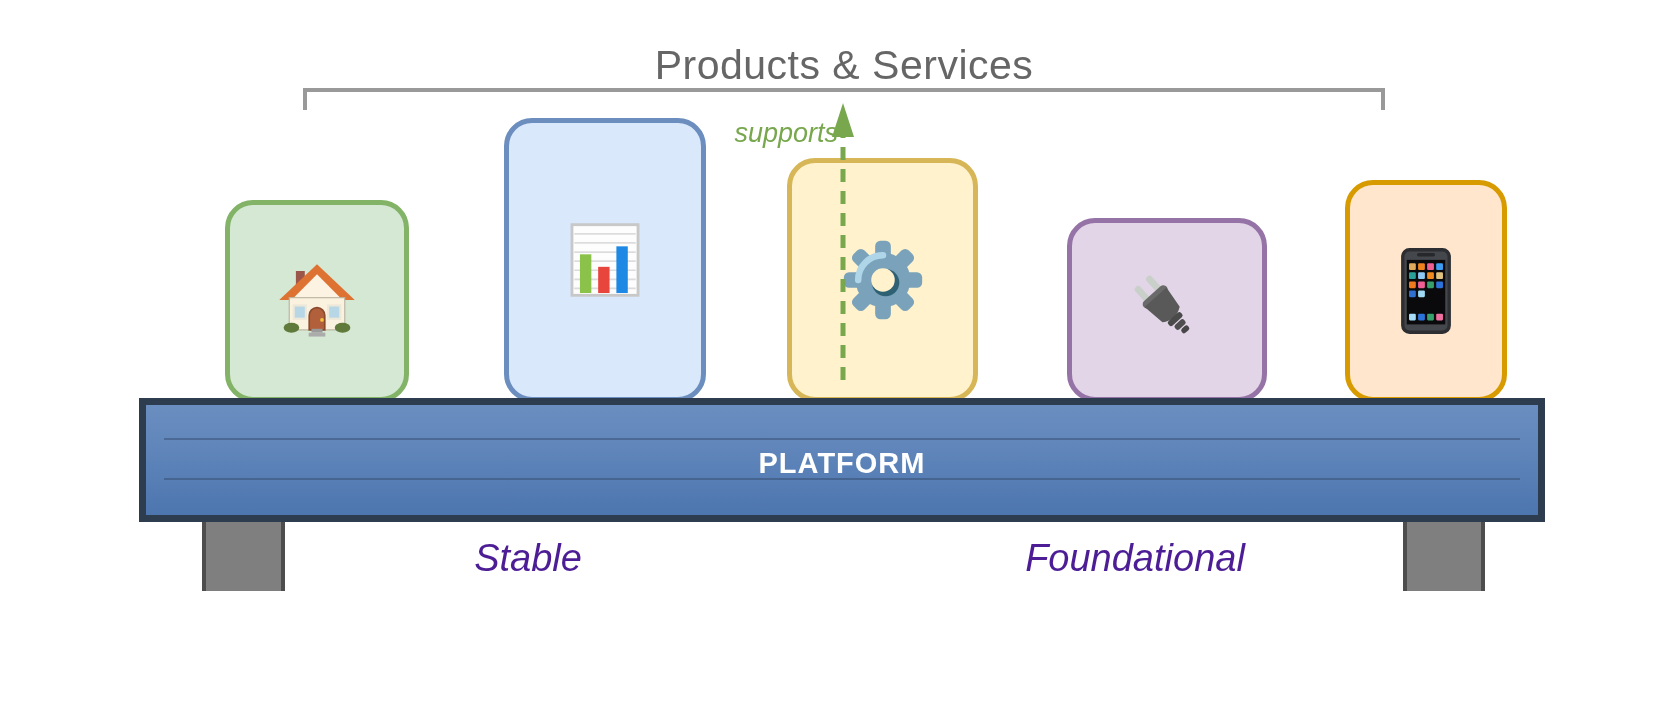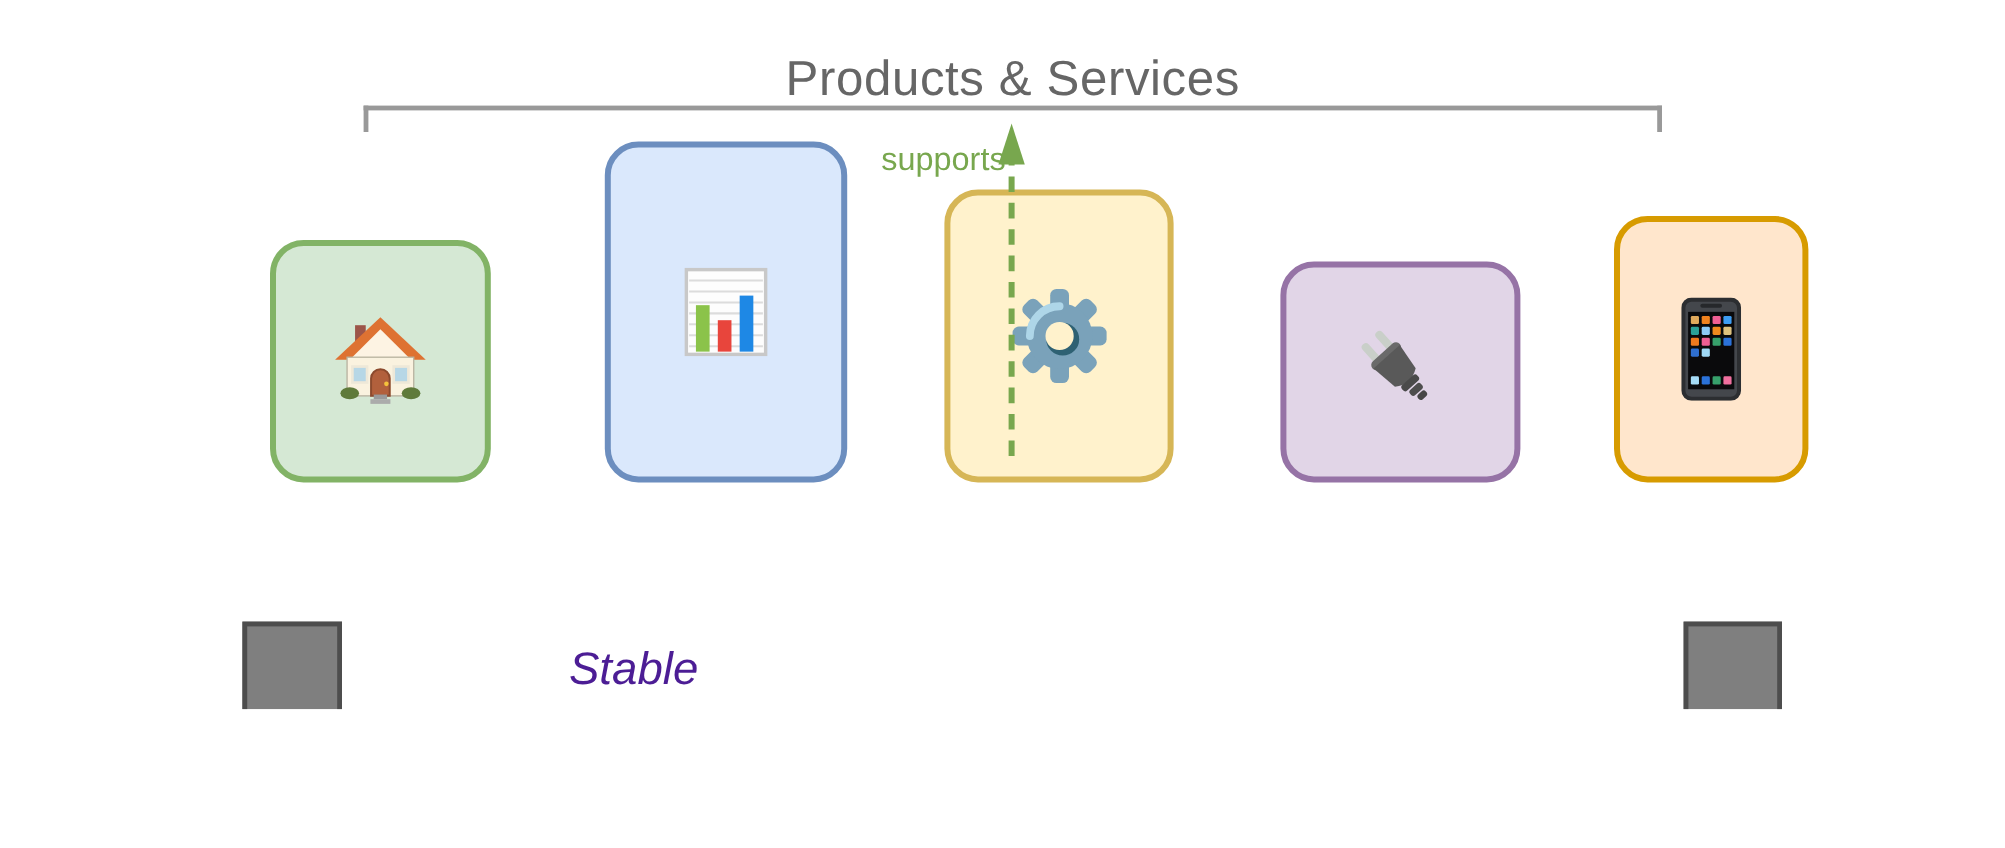--- a/index.html
+++ b/index.html
@@ -14,21 +14,21 @@
     font-size:41px;line-height:1.15;color:#666666;letter-spacing:0.5px;
   }
   .bracket{
     left:303px;top:88px;width:1082px;height:22px;
     border-top:4px solid #999999;border-left:4px solid #999999;border-right:4px solid #999999;
     box-sizing:border-box;
   }
   
   .supports-label{
     left:688px;top:119px;width:150px;text-align:right;
-    font-size:27px;color:#78a74e;line-height:1.1;
+    font-size:27px;font-style:italic;color:#78a74e;line-height:1.1;
   }
   .supports-arrow{left:826px;top:100px;width:34px;height:284px;z-index:3;}
   
   .card{
     border:5px solid;border-radius:28px;box-sizing:border-box;z-index:2;
     display:flex;align-items:center;justify-content:center;
   }
   .card-house{left:225px;top:200px;width:184px;height:202px;}
   .card-chart{left:504px;top:118px;width:202px;height:284px;}
   .card-gear{left:787px;top:158px;width:191px;height:244px;}
@@ -169,20 +169,26 @@
           <rect x="15" y="37.5" width="6" height="6" rx="1" fill="#9fd8f5"></rect>
           <rect x="7" y="58" width="6" height="6" rx="1" fill="#a5dcf7"></rect>
           <rect x="15" y="58" width="6" height="6" rx="1" fill="#2b72d9"></rect>
           <rect x="23" y="58" width="6" height="6" rx="1" fill="#37a06b"></rect>
           <rect x="31" y="58" width="6" height="6" rx="1" fill="#ef6f9e"></rect>
         </g>
       </svg>
     </span>
   </div>
 
+  <div class="abs platform">
+    <div class="platform-line l1"></div>
+    <div class="platform-line l2"></div>
+    <div class="platform-label">PLATFORM</div>
+  </div>
 
   <div class="abs leg leg-left"></div>
   <div class="abs leg leg-right"></div>
   <div class="abs ground"></div>
 
   <div class="abs zone-label zone-stable">Stable</div>
+  <div class="abs zone-label zone-foundational">Foundational</div>
 
 </div>
 
 </body></html>

